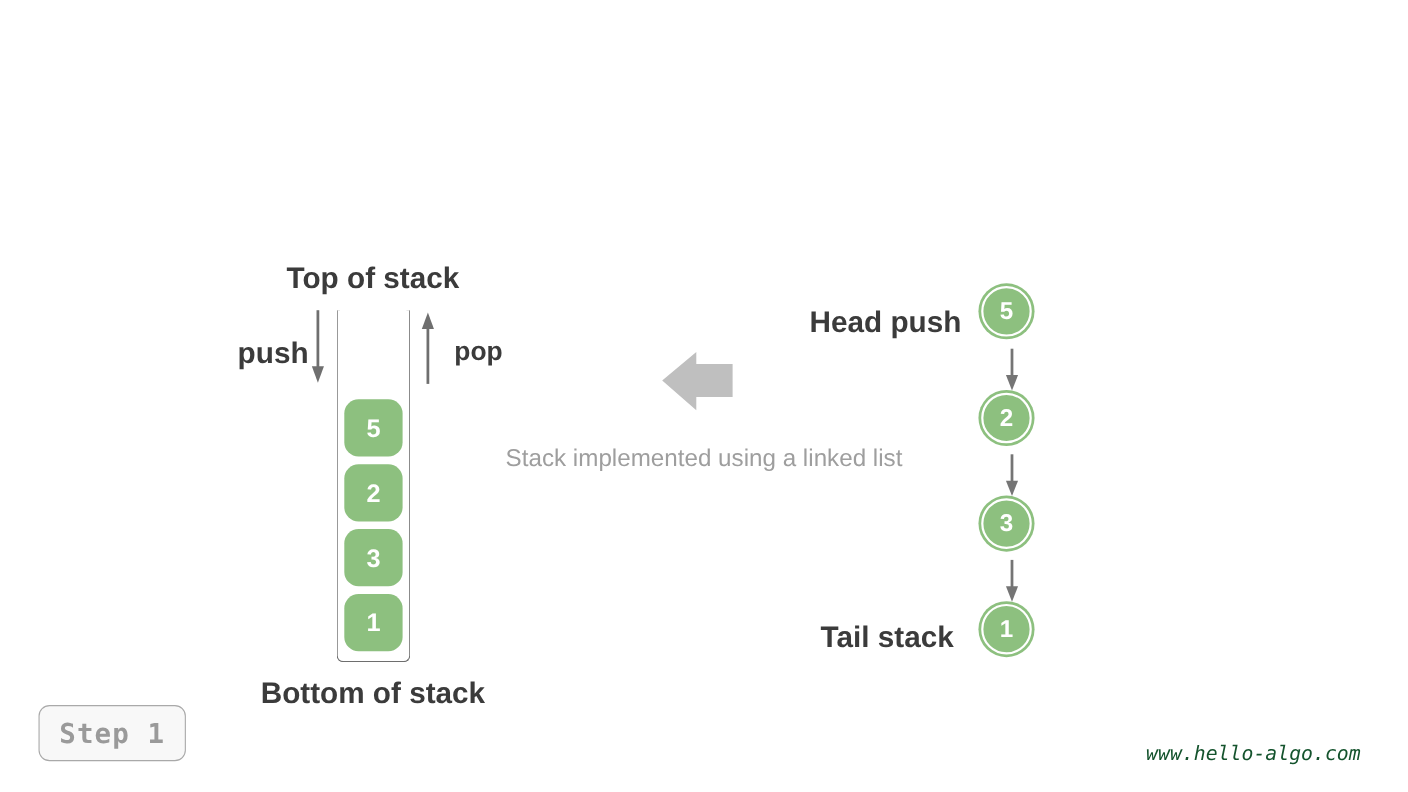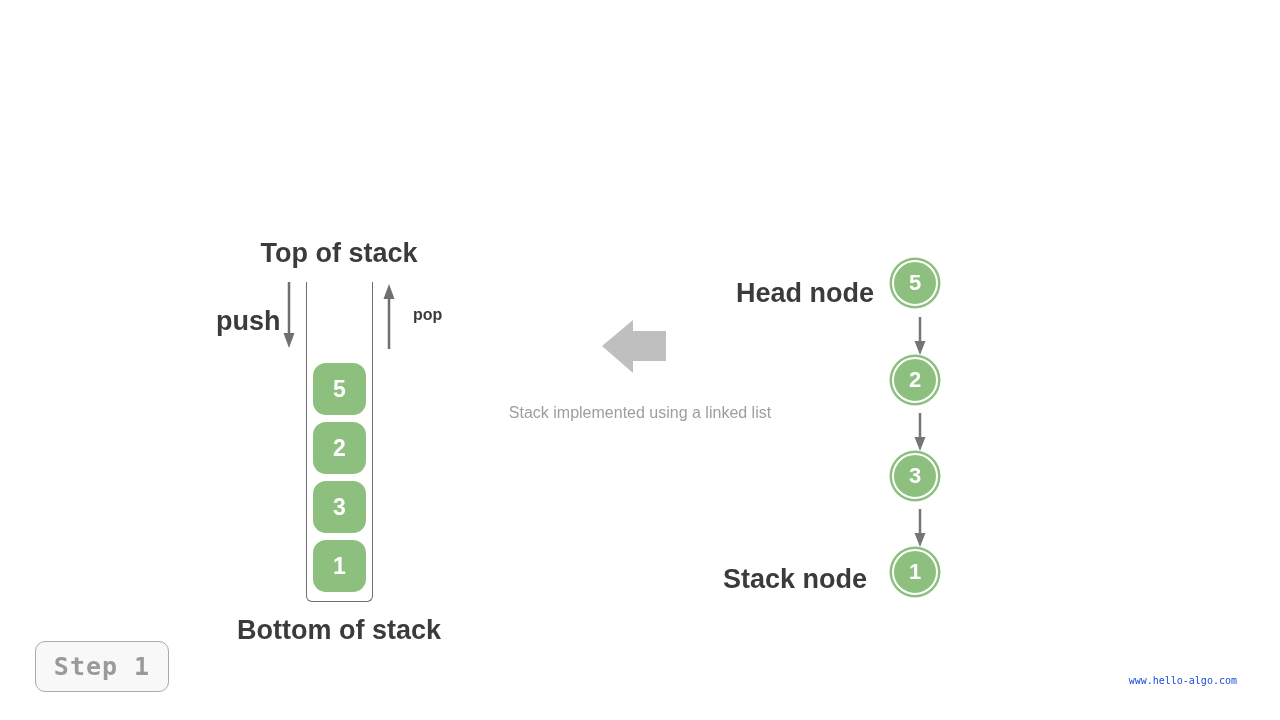--- a/index.html
+++ b/index.html
@@ -45,21 +45,21 @@
   .stack-item.i2 { top: 481px; }
   .stack-item.i3 { top: 540px; }
 
   .arrow-svg { position: absolute; overflow: visible; }
 
   
   .caption {
     position: absolute;
     left: 640px; top: 404px;
     transform: translateX(-50%);
-    font-size: 16px;
+    font-size: 22px;
     color: #9e9e9e;
     white-space: nowrap;
     font-weight: normal;
   }
 
   
   .ll-node {
     position: absolute;
     left: 892px;
     width: 46px; height: 46px;
@@ -98,23 +98,24 @@
     font-weight: bold;
     font-size: 25px;
     color: #9a9a9a;
     letter-spacing: 1px;
   }
 
   .watermark {
     position: absolute;
     right: 43px; top: 675px;
     font-family: "DejaVu Sans Mono", monospace;
-    font-size: 10px;
-    color: #1d4ed8;
+    font-size: 18px;
+    color: #14532d;
     white-space: nowrap;
+    font-style: italic;
   }
 </style>
 </head>
 <body>
 
 <div class="canvas">
 
   <div class="label centered" style="left:339px; top:238px;">Top of stack</div>
 
   <div class="label" style="left:216px; top:306px; font-size:27px;">push</div>
@@ -122,39 +123,39 @@
   <svg class="arrow-svg" style="left:281px; top:282px;" width="16" height="68">
     <line x1="8" y1="0" x2="8" y2="53" stroke="#6f6f6f" stroke-width="2.5"></line>
     <polygon points="2.5,51 13.5,51 8,66" fill="#6f6f6f"></polygon>
   </svg>
 
   <svg class="arrow-svg" style="left:381px; top:282px;" width="16" height="68">
     <line x1="8" y1="67" x2="8" y2="15" stroke="#6f6f6f" stroke-width="2.5"></line>
     <polygon points="2.5,17 13.5,17 8,2" fill="#6f6f6f"></polygon>
   </svg>
 
-  <div class="label" style="left:413px; top:306px; font-size:16px;">pop</div>
+  <div class="label" style="left:413px; top:306px; font-size:24px;">pop</div>
 
   <div class="stack-container"></div>
 
   <div class="stack-item i0">5</div>
   <div class="stack-item i1">2</div>
   <div class="stack-item i2">3</div>
   <div class="stack-item i3">1</div>
 
   <div class="label centered" style="left:339px; top:615px;">Bottom of stack</div>
 
   <svg class="arrow-svg" style="left:598px; top:317px;" width="70" height="58">
     <polygon points="4,29 35,3 35,14 68,14 68,44 35,44 35,56" fill="#bfbfbf"></polygon>
   </svg>
 
   <div class="caption">Stack implemented using a linked list</div>
 
-  <div class="label head-label">Head node</div>
-  <div class="label tail-label">Stack node</div>
+  <div class="label head-label">Head push</div>
+  <div class="label tail-label">Tail stack</div>
 
   <div class="ll-node n0">5</div>
   <div class="ll-node n1">2</div>
   <div class="ll-node n2">3</div>
   <div class="ll-node n3">1</div>
 
   <svg class="arrow-svg" style="left:912px; top:316px;" width="16" height="40">
     <line x1="8" y1="1" x2="8" y2="27" stroke="#757575" stroke-width="2.5"></line>
     <polygon points="2.5,25 13.5,25 8,39" fill="#757575"></polygon>
   </svg>

